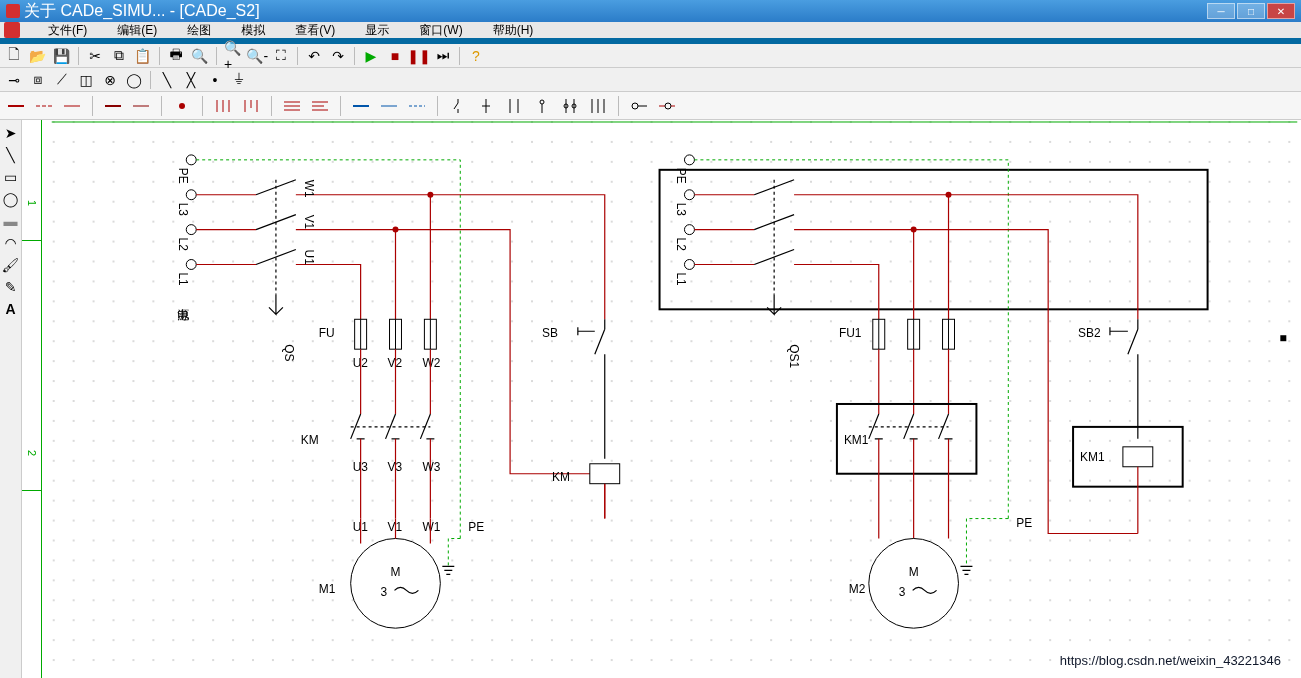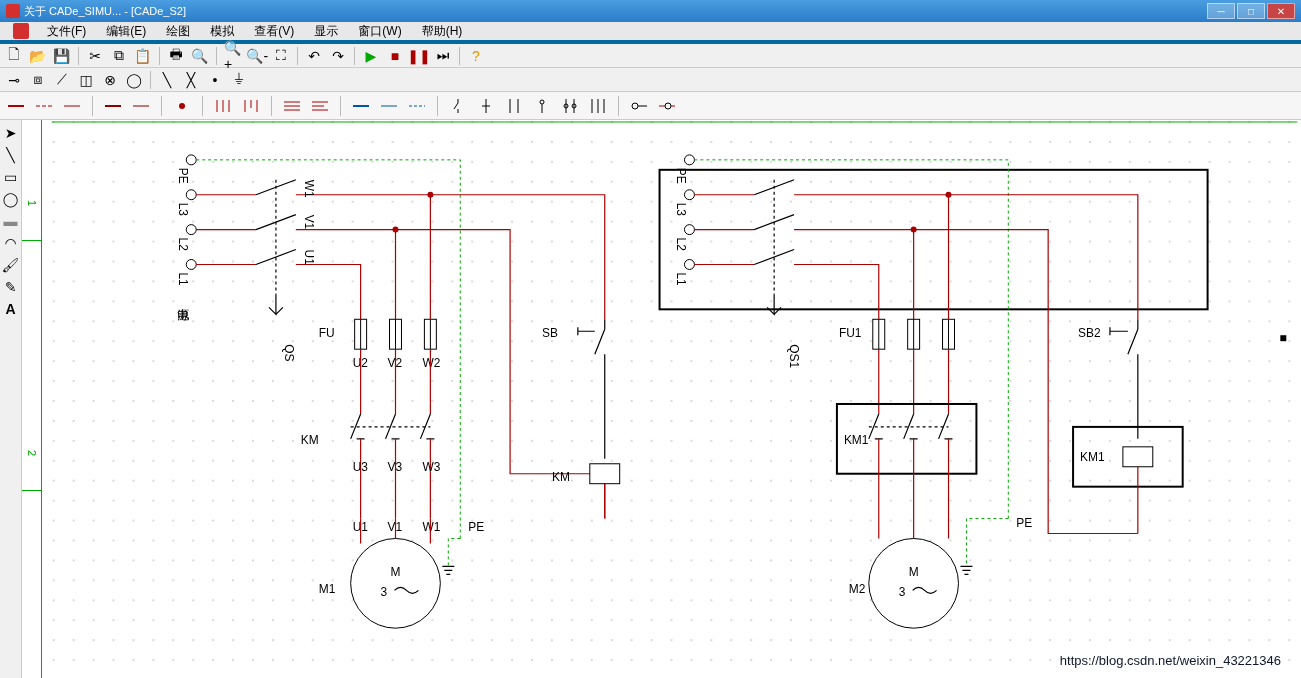--- a/index.html
+++ b/index.html
@@ -1,25 +1,25 @@
 <!DOCTYPE html>
 <html><head>
 <meta charset="utf-8">
 <style>
   * { box-sizing: border-box; margin: 0; padding: 0; }
   body { font-family: "Microsoft YaHei", sans-serif; font-size: 12px; background: #fff; width: 1301px; height: 678px; overflow: hidden; position: relative; }
   
   .titlebar { height: 22px; background: linear-gradient(#4a9de0,#2b7cc8); color: #fff; display: flex; align-items: center; padding: 0 6px; }
   .title-icon { width: 14px; height: 14px; background: #d32f2f; border-radius: 2px; margin-right: 4px; }
-  .title-text { flex: 1; font-size: 11px; }
+  .title-text { flex: 1; font-size: 16px; }
   .winbtns { display: flex; gap: 2px; }
   .winbtn { width: 28px; height: 16px; background: rgba(255,255,255,.25); border: 1px solid rgba(255,255,255,.5); display: flex; align-items: center; justify-content: center; font-size: 10px; cursor: pointer; }
   .winbtn.close { background: #c84545; }
   
-  .menubar { height: 22px; background: #e8e8e8; border-bottom: 4px solid #0369a1; display: flex; align-items: center; padding: 0 13px; gap: 8px; }
+  .menubar { height: 22px; background: #e8e8e8; border-bottom: 6px solid #0369a1; display: flex; align-items: center; padding: 0 4px; gap: 18px; }
   .menu-icon { width: 16px; height: 16px; background: #d32f2f; border-radius: 2px; margin-right: 4px; }
   .menu-item { padding: 2px 6px; cursor: pointer; }
   
   .toolbar { height: 24px; background: #f0f0f0; border-bottom: 1px solid #ccc; display: flex; align-items: center; padding: 0 4px; gap: 4px; }
   .tbtn { width: 20px; height: 20px; display: flex; align-items: center; justify-content: center; cursor: pointer; border: 1px solid transparent; font-size: 14px; }
   .tsep { width: 1px; height: 18px; background: #bbb; margin: 0 2px; }
   
   .symbolbar { height: 28px; background: #f6f6f6; border-bottom: 1px solid #ccc; display: flex; align-items: center; padding: 0 4px; gap: 4px; }
   .symbtn { width: 24px; height: 22px; display: flex; align-items: center; justify-content: center; cursor: pointer; border: 1px solid transparent; }
   .symsep { width: 1px; height: 20px; background: #bbb; margin: 0 4px; }

